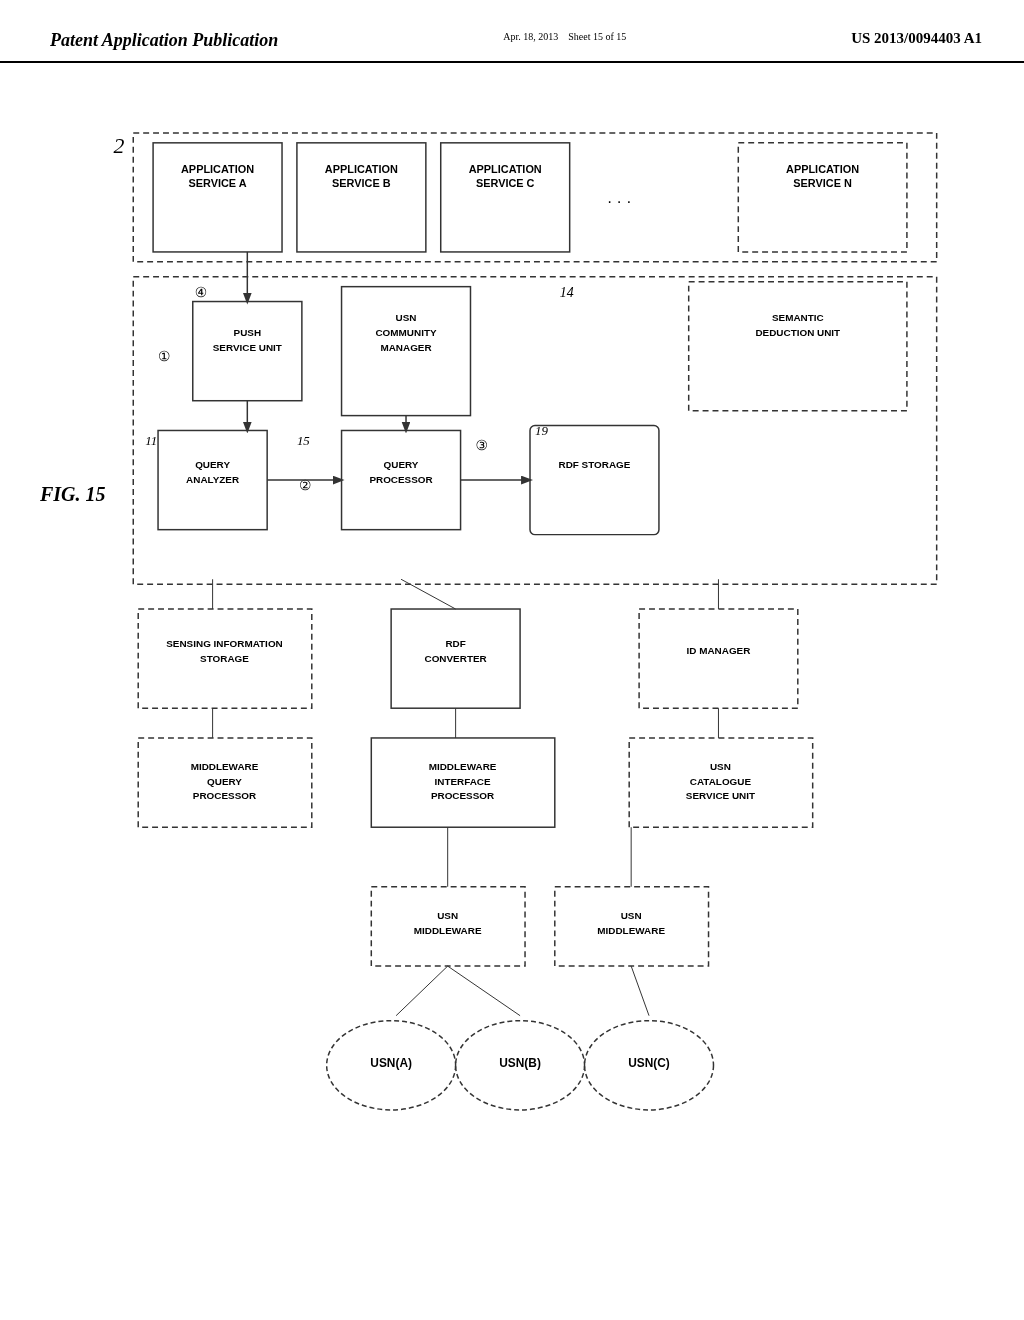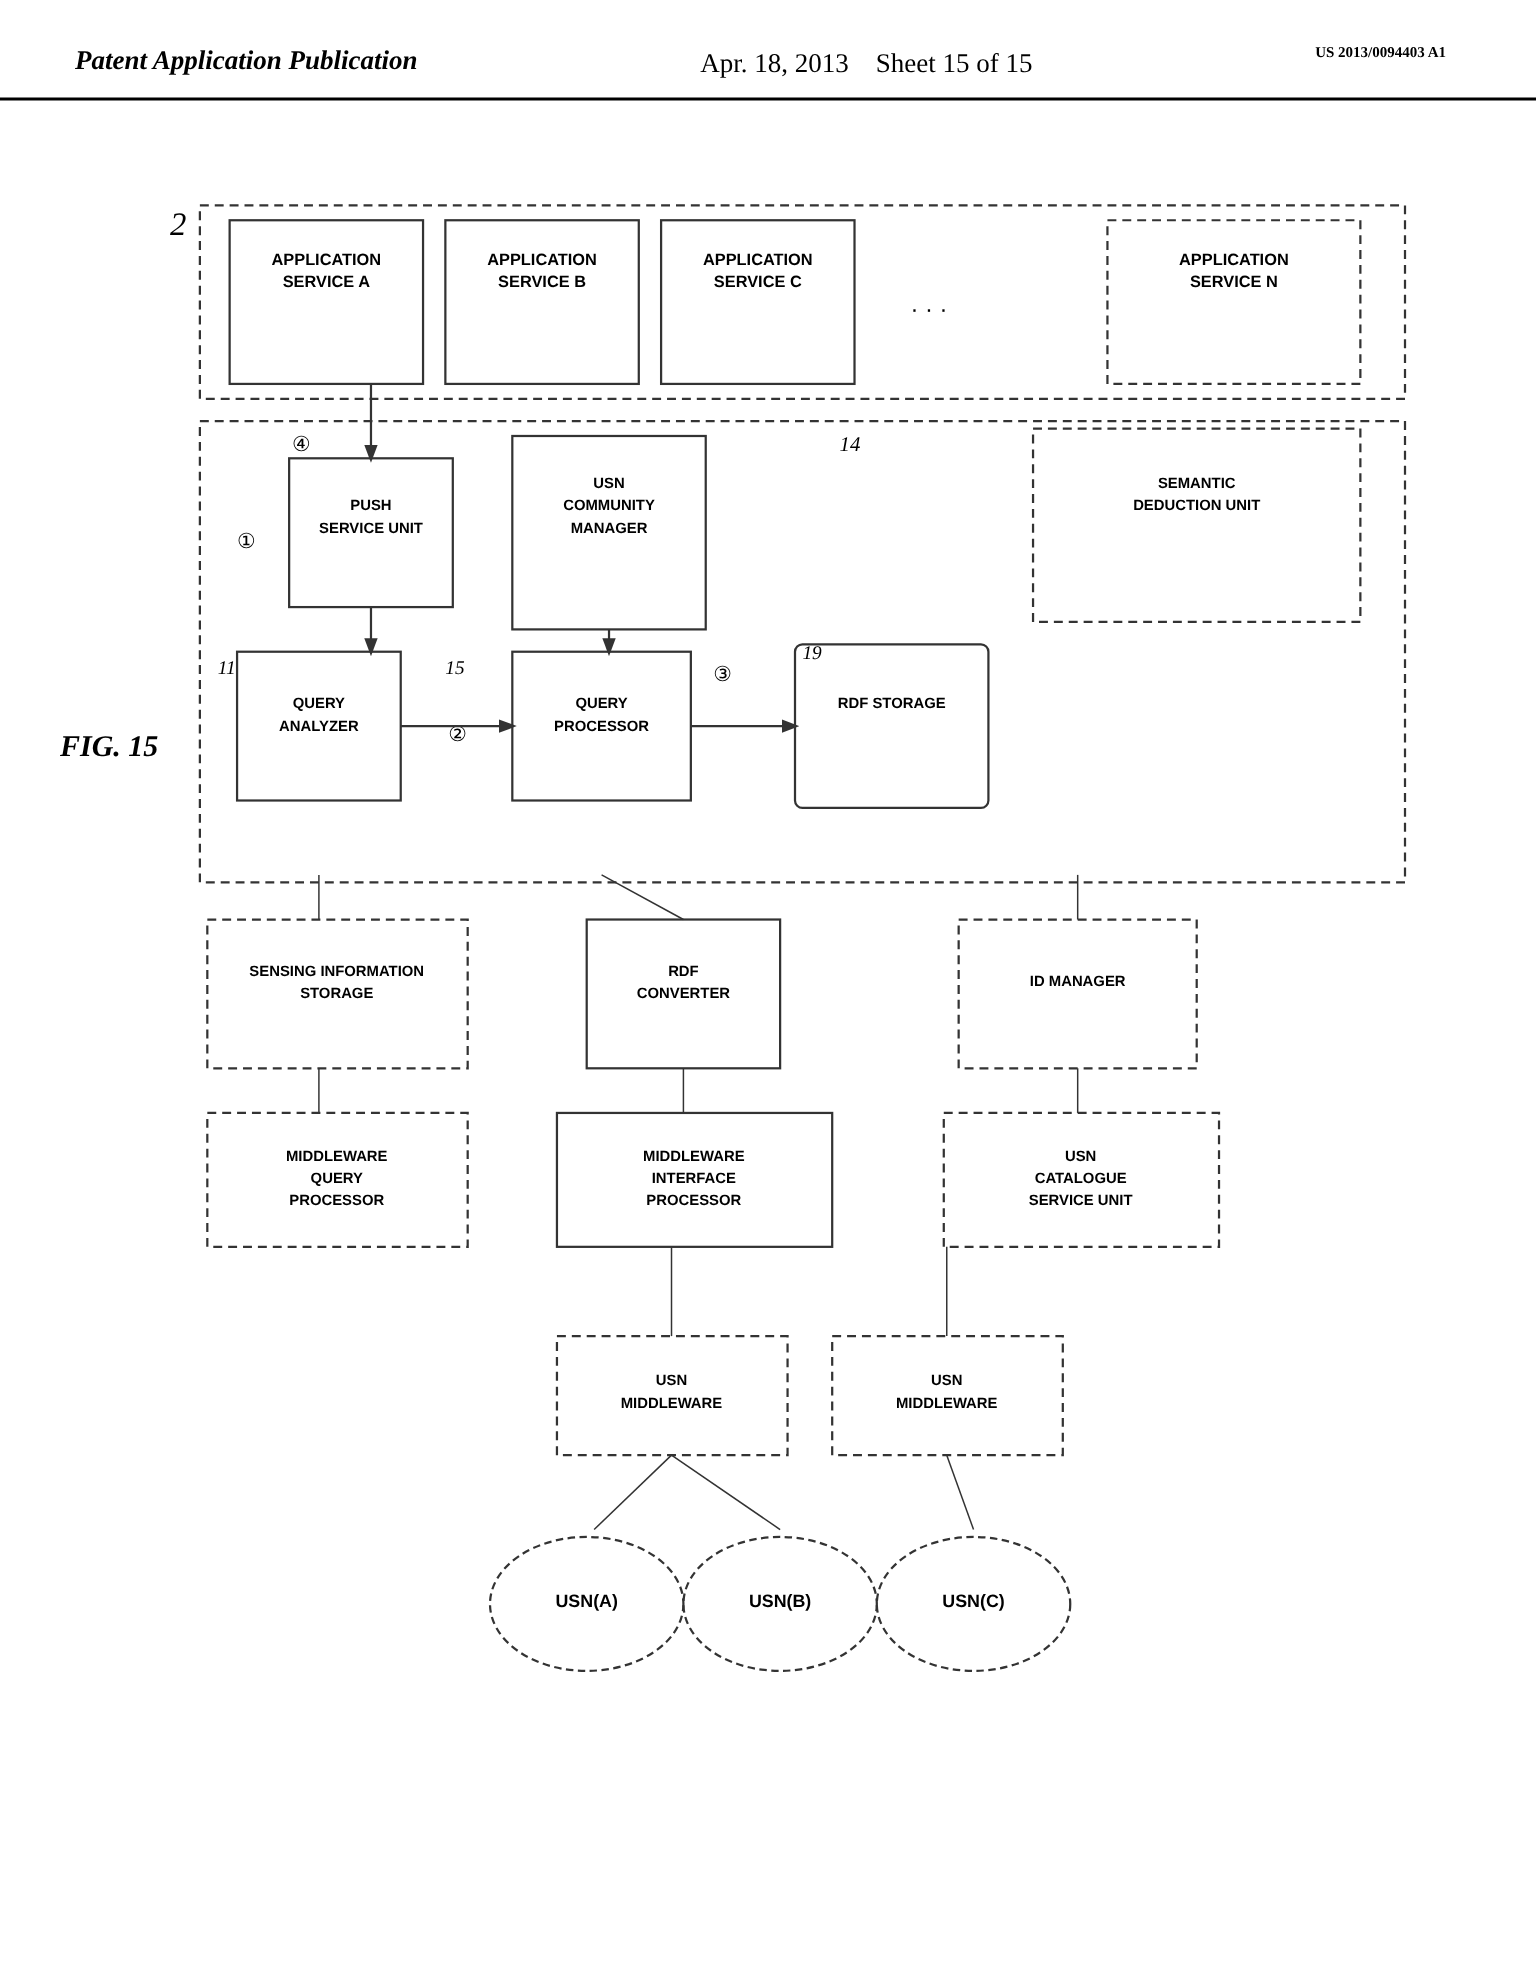--- a/index.html
+++ b/index.html
@@ -10,35 +10,35 @@
       font-family: 'Times New Roman', Times, serif;
       overflow: hidden;
       position: relative;
     }
 
     
     .header {
       display: flex;
       justify-content: space-between;
       align-items: flex-start;
-      padding: 30px 60px 10px 50px;
+      padding: 30px 42px 10px 50px;
       border-bottom: 2px solid #000;
     }
     .header-left {
       font-weight: bold;
       font-size: 18px;
       font-style: italic;
     }
     .header-center {
-      font-size: 18px;
+      font-size: 10px;
       text-align: left;
       line-height: 1.4;
     }
     .header-right {
-      font-size: 10px;
+      font-size: 15px;
       font-weight: bold;
     }
 
     
     .main-content {
       position: relative;
       width: 100%;
       height: calc(100% - 80px);
     }
 

